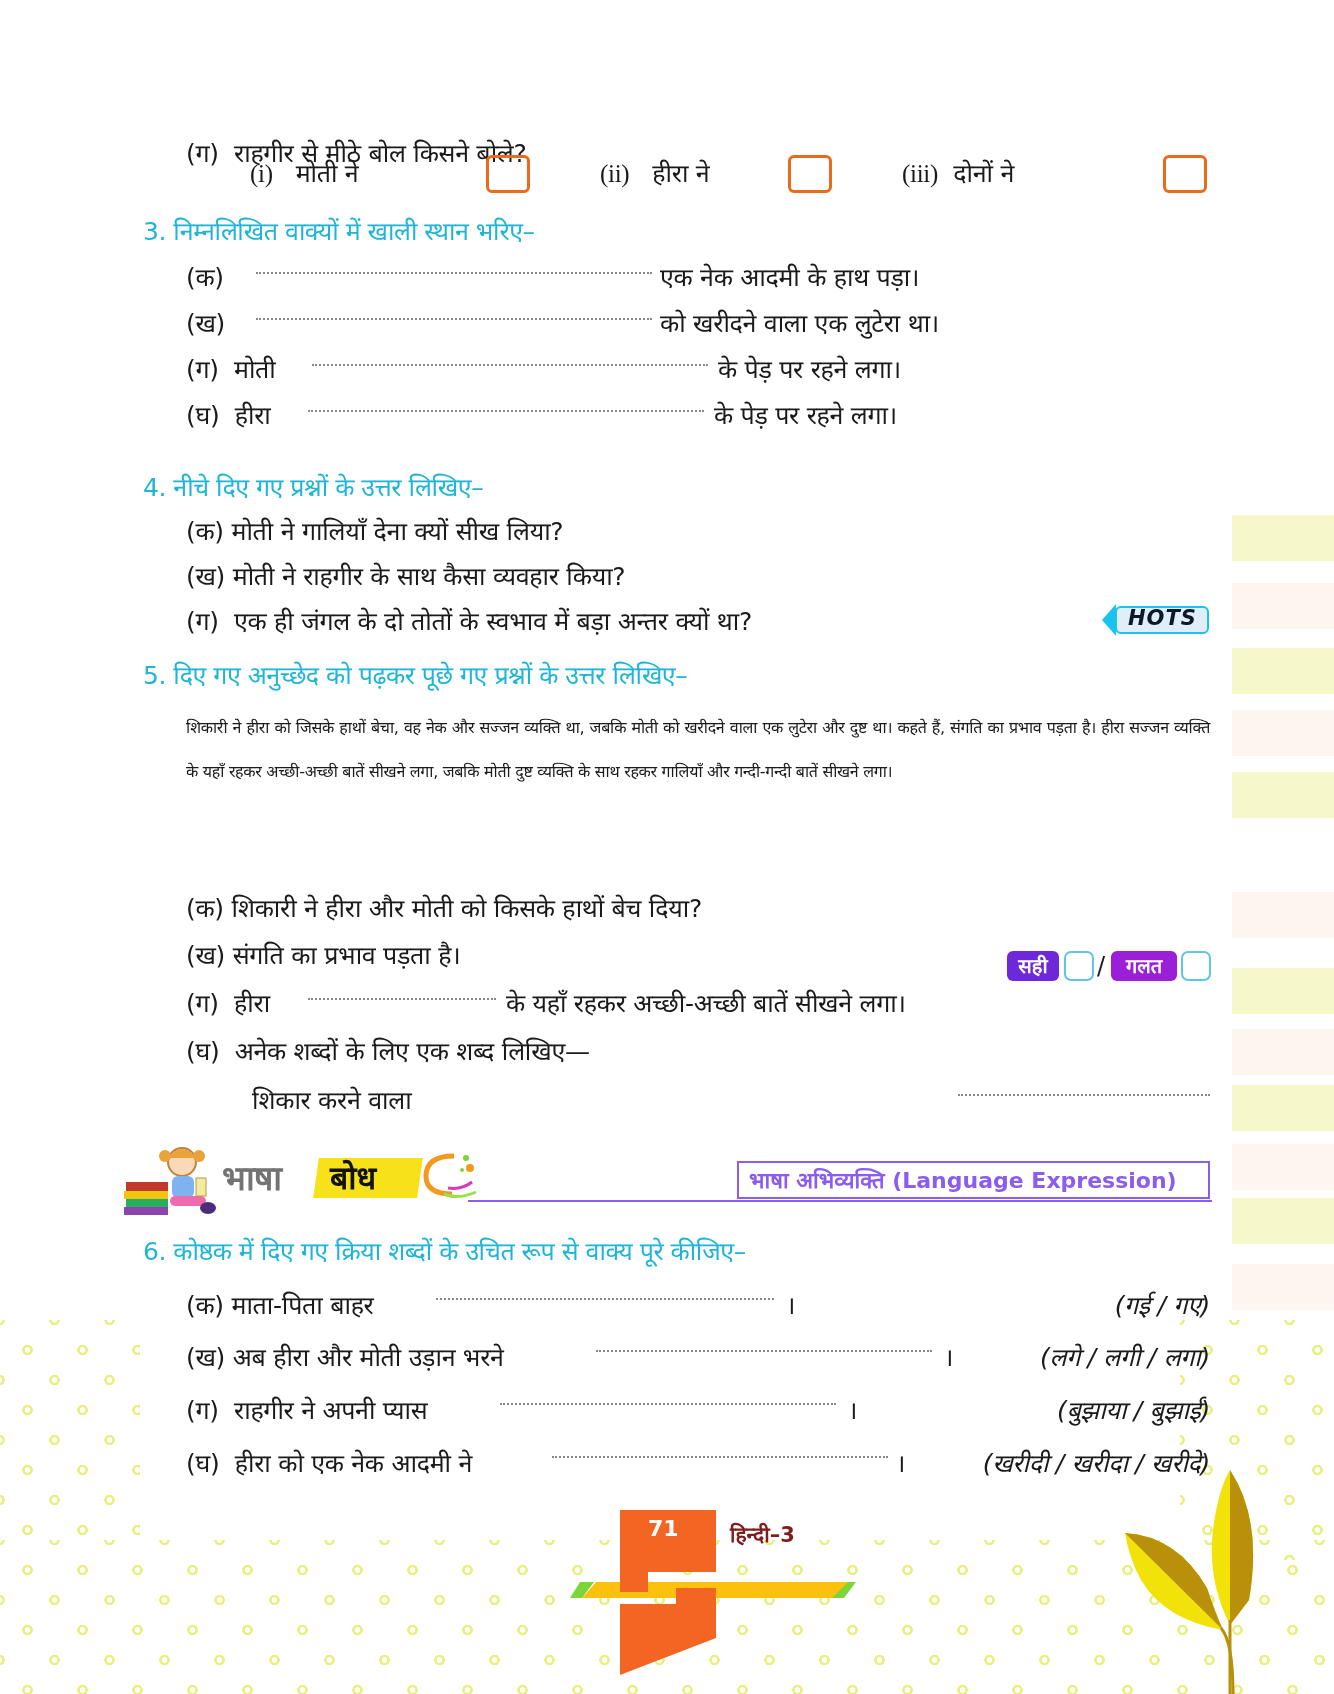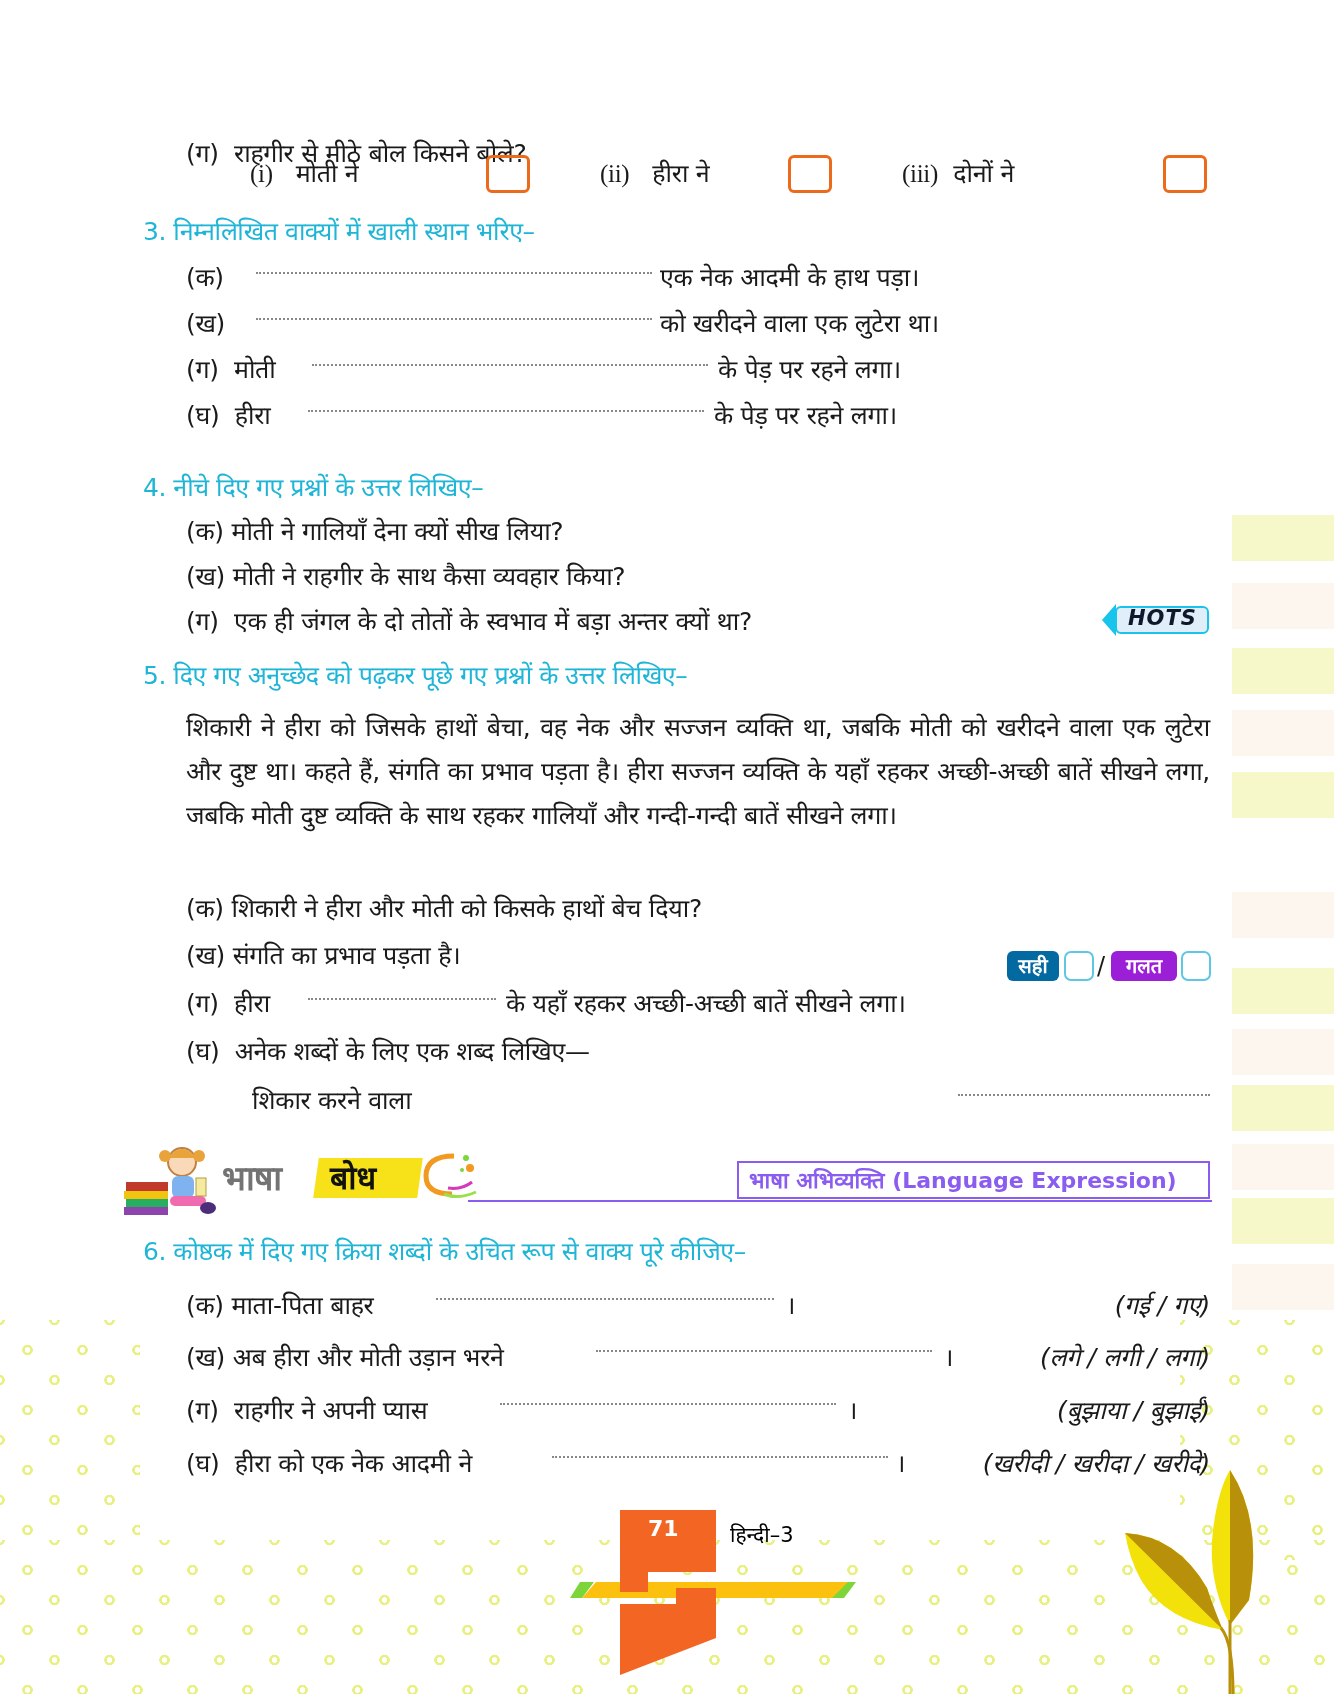--- a/index.html
+++ b/index.html
@@ -10,21 +10,21 @@
   .q-head { color:#1fb5d6; font-size:25px; line-height:32px; white-space:nowrap; letter-spacing:-0.5px; }
   .dots { display:inline-block; border-bottom:2px dotted #888; height:0; vertical-align:middle; }
   .cbox { position:absolute; width:44px; height:38px; border:3px solid #ec6a1c; border-radius:6px; box-sizing:border-box; }
   .stripe { position:absolute; left:1232px; width:102px; height:46px; }
   .stripe.y { background:#f7f8c9; }
   .stripe.p { background:#fdf6ef; }
   .pattern { position:absolute; background-image:
       radial-gradient(circle, transparent 2.5px, #e7f080 3px, #e7f080 5px, transparent 5.5px),
       radial-gradient(circle, transparent 2.5px, #e7f080 3px, #e7f080 5px, transparent 5.5px);
       background-size:55px 60px, 55px 60px; background-position:0 0, 27px 30px; }
-  .para { font-size:25px; line-height:44px; text-align:justify; letter-spacing:-0.3px; }
+  .para { font-size:16px; line-height:44px; text-align:justify; letter-spacing:-0.3px; }
   .hots { position:absolute; left:1102px; top:603px; width:108px; height:30px; }
   .badge { position:absolute; height:30px; border-radius:6px; color:#fff; font-size:20px; line-height:30px; text-align:center; font-weight:bold; }
   .sq { position:absolute; width:30px; height:30px; border:2px solid #5fc6e3; border-radius:7px; box-sizing:border-box; background:#fff; }
 </style>
 </head>
 <body>
 
 <div class="stripe y" style="top:515px"></div>
 <div class="stripe p" style="top:583px"></div>
 <div class="stripe y" style="top:648px"></div>
@@ -114,21 +114,21 @@
 <div class="abs para" style="left:186px;top:706px;width:1024px;">शिकारी ने हीरा को जिसके हाथों बेचा, वह नेक और सज्जन व्यक्ति था, जबकि मोती को खरीदने वाला एक लुटेरा और दुष्ट था। कहते हैं, संगति का प्रभाव पड़ता है। हीरा सज्जन व्यक्ति के यहाँ रहकर अच्छी-अच्छी बातें सीखने लगा, जबकि मोती दुष्ट व्यक्ति के साथ रहकर गालियाँ और गन्दी-गन्दी बातें सीखने लगा।</div>
 
 <div class="abs txt" style="left:186px;top:893px;">
   <span>(क)</span>
   <span>शिकारी ने हीरा और मोती को किसके हाथों बेच दिया?</span>
 </div>
 <div class="abs txt" style="left:186px;top:940px;">
   <span>(ख)</span>
   <span>संगति का प्रभाव पड़ता है।</span>
 </div>
-<div class="badge" style="left:1007px;top:951px;width:52px;background:#0369a1;">सही</div>
+<div class="badge" style="left:1007px;top:951px;width:52px;background:#6d28d9;">सही</div>
 <div class="sq" style="left:1064px;top:951px;"></div>
 <div class="abs" style="left:1097px;top:951px;font-size:24px;line-height:30px;">/</div>
 <div class="badge" style="left:1111px;top:951px;width:66px;background:#9a1fd6;">गलत</div>
 <div class="sq" style="left:1181px;top:951px;"></div>
 
 <div class="abs txt" style="left:186px;top:988px;">
   <span>(ग)</span>&nbsp;
   <span>हीरा</span>
 </div>
 <span class="abs dots" style="left:308px;top:998px;width:188px;"></span>
@@ -214,21 +214,21 @@
     <polygon points="10,88 20,72 34,72 22,88" fill="#7cd63a"></polygon>
     <polygon points="282,72 296,72 284,88 270,88" fill="#7cd63a"></polygon>
     <polygon points="36,72 288,72 272,88 22,88" fill="#fcc10f"></polygon>
     <rect x="60" y="0" width="96" height="62" fill="#f26522"></rect>
     <rect x="60" y="62" width="28" height="20" fill="#f26522"></rect>
     <polygon points="60,94 156,94 156,128 60,165" fill="#f26522"></polygon>
     <rect x="116" y="78" width="40" height="16" fill="#f26522"></rect>
   </svg>
 </div>
 <div class="abs" style="left:648px;top:1516px;font-size:22px;font-weight:bold;color:#fff;">71</div>
-<div class="abs" style="left:730px;top:1520px;font-size:21px;font-weight:normal;color:#000000;">हिन्दी–3</div>
+<div class="abs" style="left:730px;top:1520px;font-size:21px;font-weight:bold;color:#7f1d1d;">हिन्दी–3</div>
 
 <div class="abs" style="left:1115px;top:1470px;width:160px;height:224px;">
   <svg width="160" height="224" viewBox="0 0 160 224">
     <path d="M115 0 Q148 50 134 130 L115 155 Q92 110 98 60 Q103 20 115 0 Z" fill="#f2e20a"></path>
     <path d="M115 0 Q148 50 134 130 L115 155 Z" fill="#b8900a"></path>
     <path d="M10 63 Q62 66 92 118 Q100 142 108 160 Q50 150 26 110 Q14 88 10 63 Z" fill="#f2e20a"></path>
     <path d="M10 63 Q62 66 92 118 Q100 142 108 160 Z" fill="#b8900a"></path>
     <path d="M115 150 L115 224" stroke="#b8900a" stroke-width="3"></path>
     <path d="M106 158 Q118 172 118 224" stroke="#b8900a" stroke-width="3" fill="none"></path>
   </svg>

